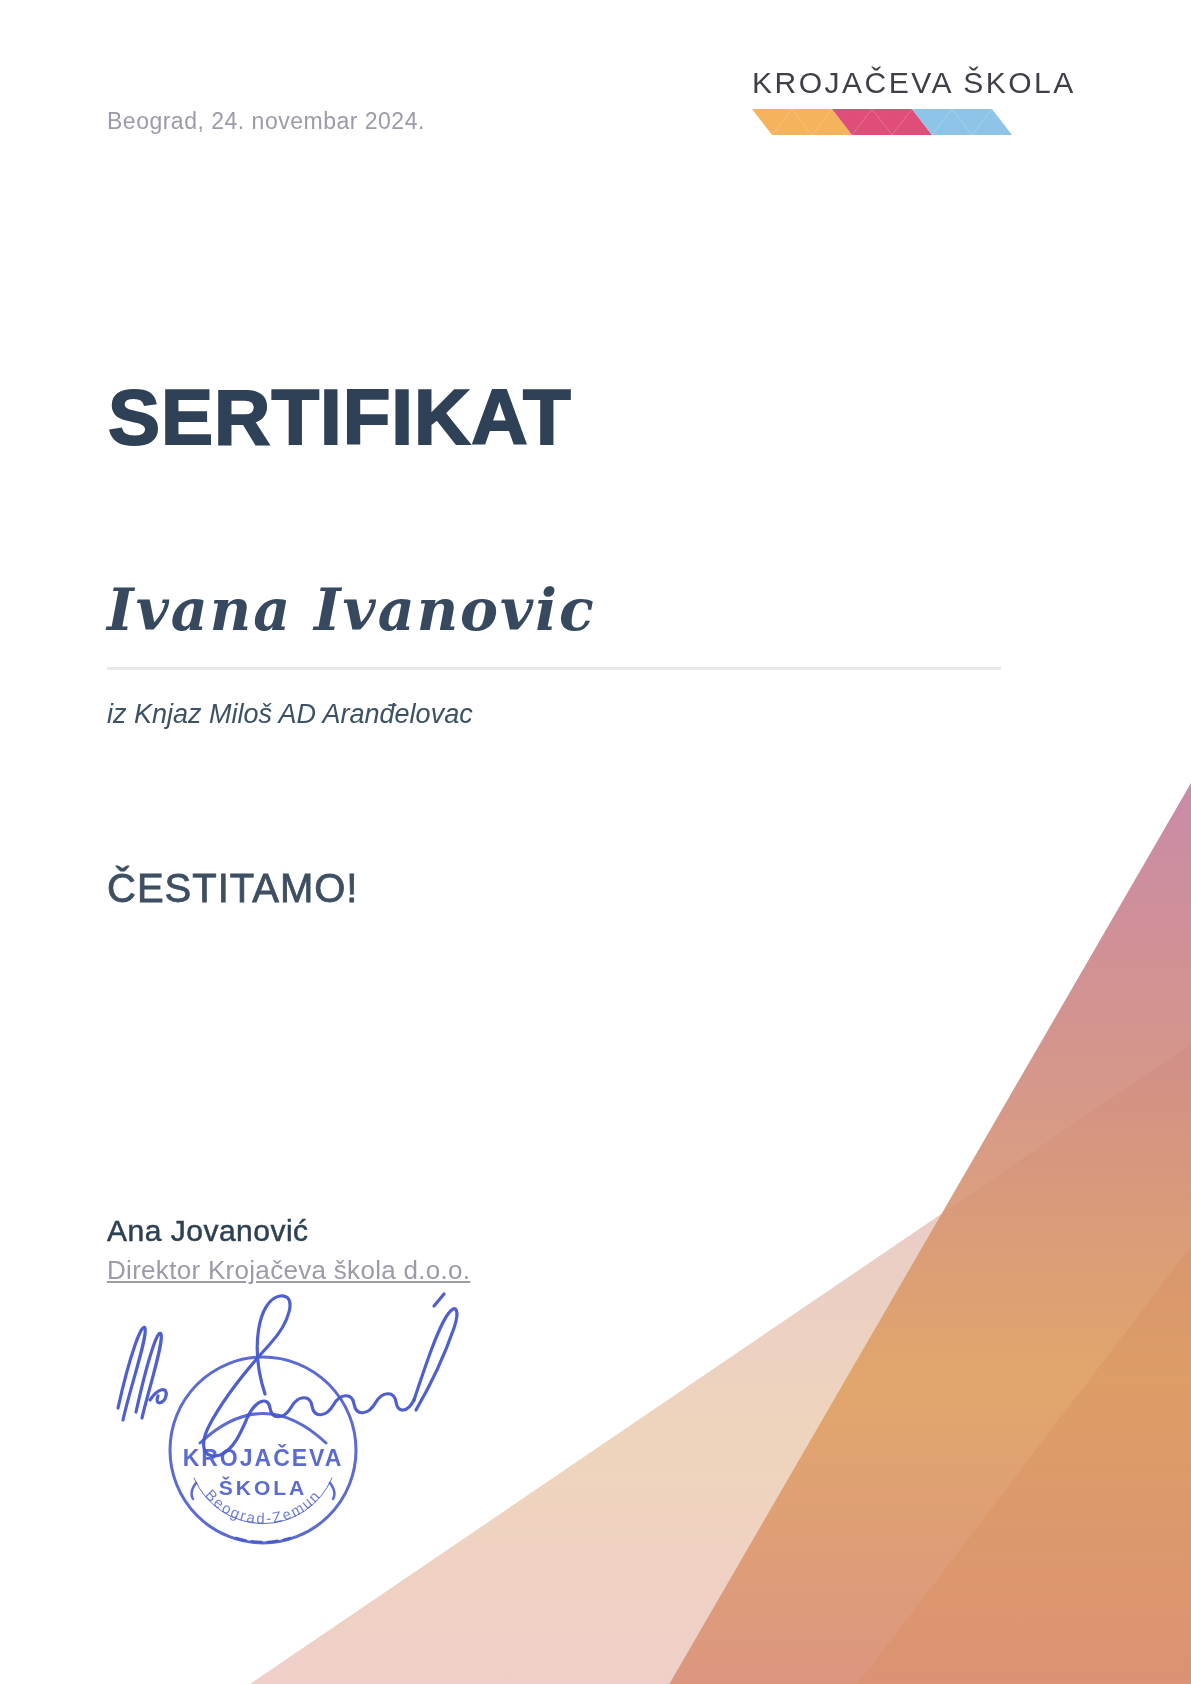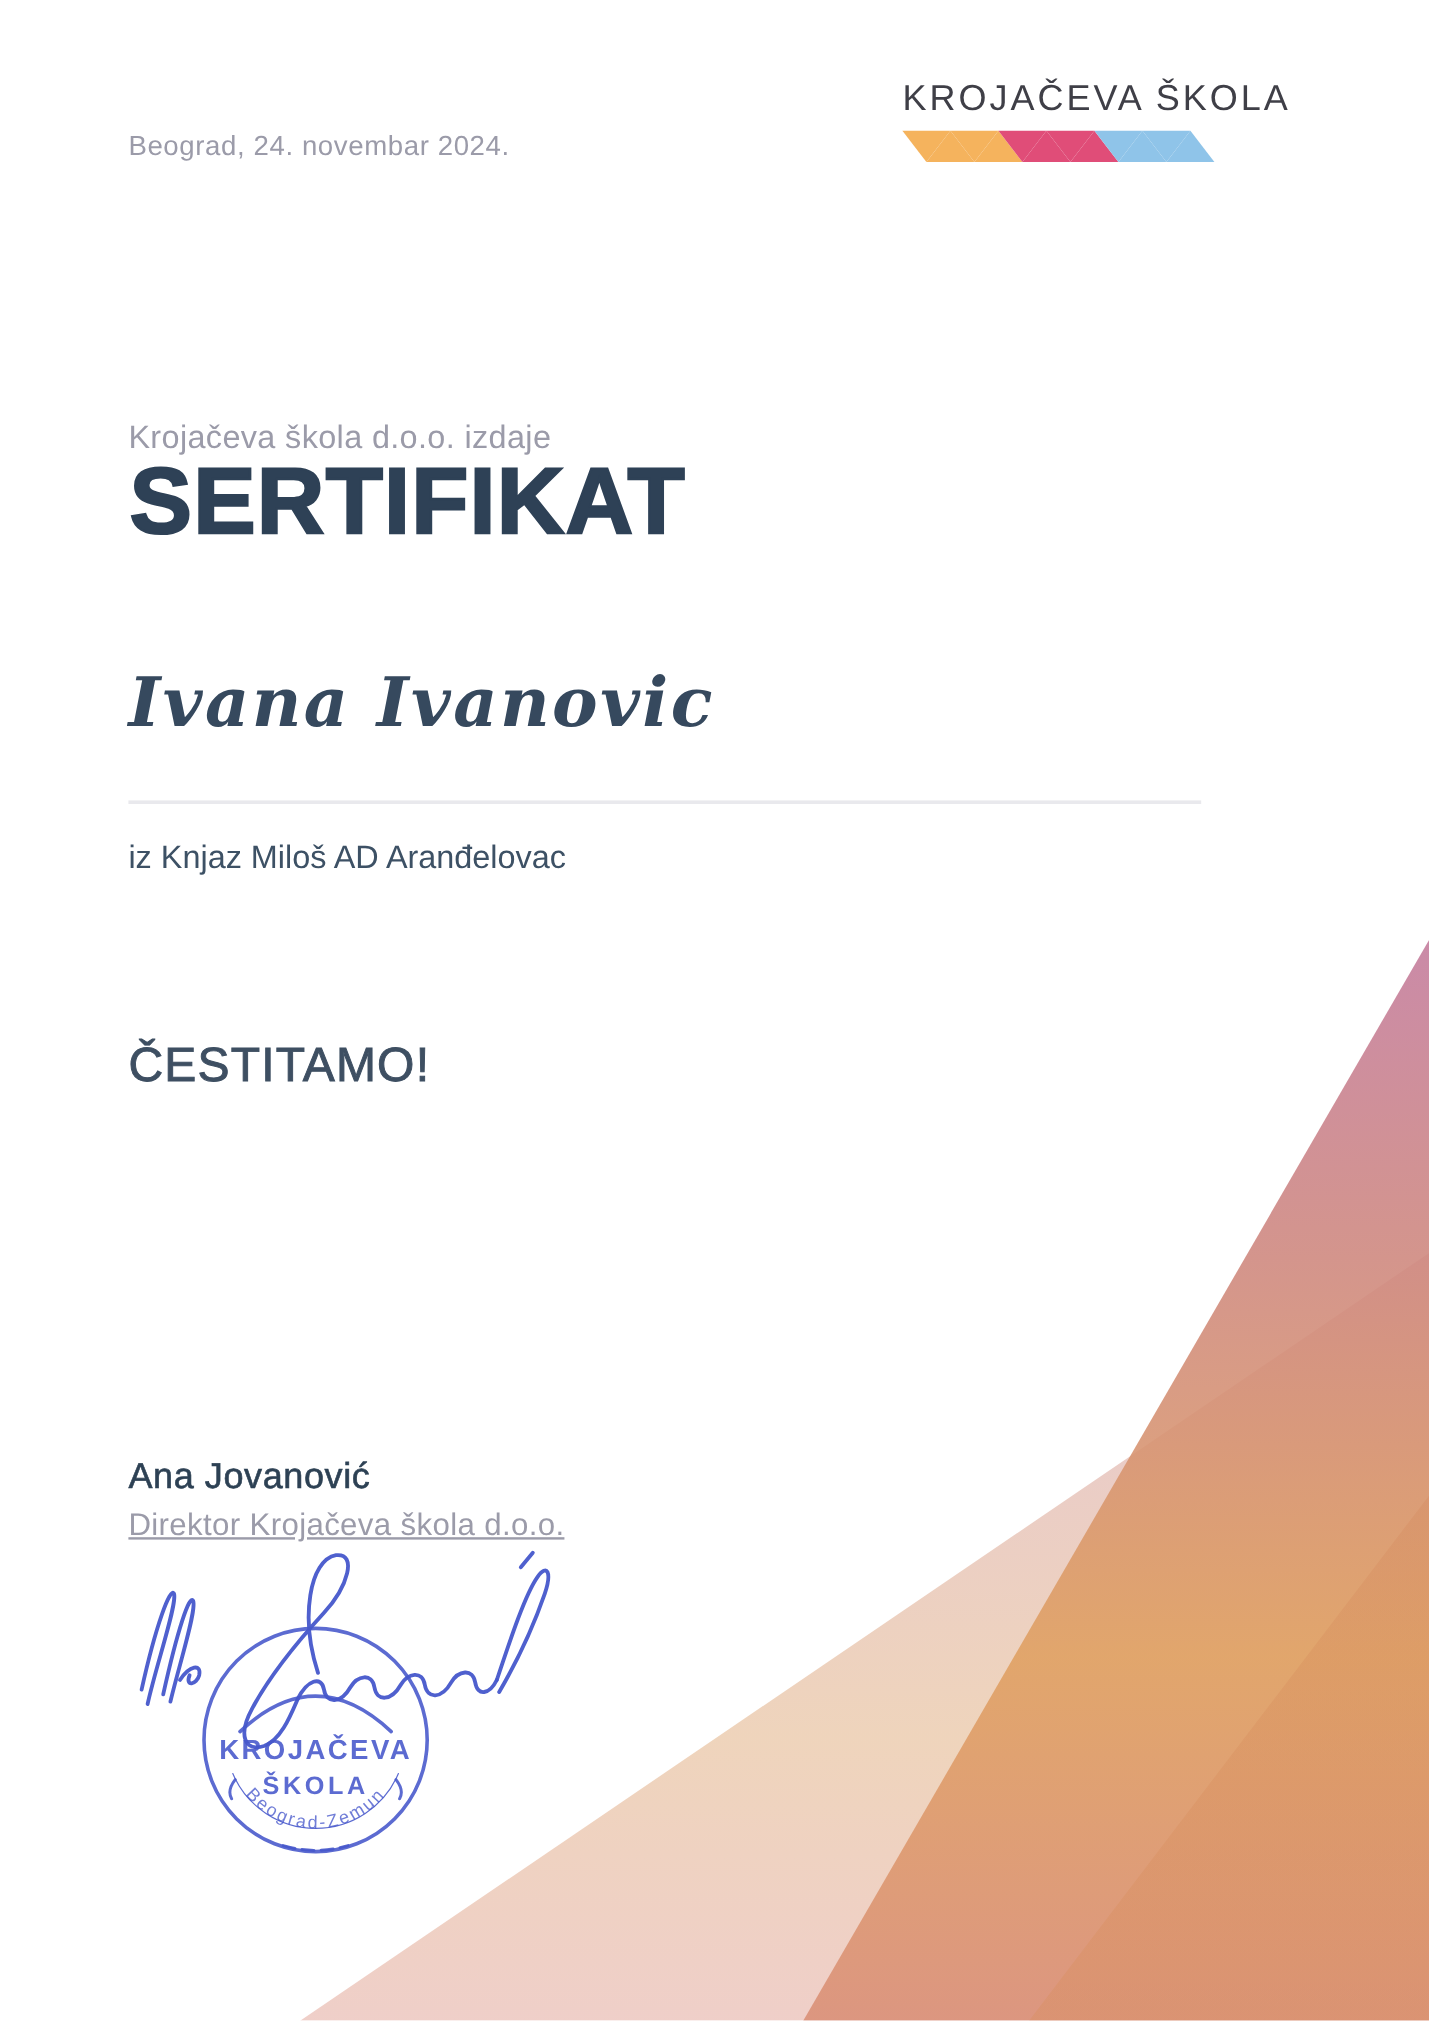--- a/index.html
+++ b/index.html
@@ -15,24 +15,24 @@
   .logo-strip{display:flex;margin-top:9px;height:26px;}
   .tri{width:0;height:0;border-left:20px solid transparent;border-right:20px solid transparent;margin-left:-20px;}
   .tri:first-child{margin-left:0;}
   .tri.down{border-top:26px solid var(--tc);}
   .tri.up{border-bottom:26px solid var(--tc);}
   
   .issuer{left:107px;top:349px;font-size:27px;color:var(--muted-text);letter-spacing:.3px;}
   .title{left:104px;top:374px;font-size:78px;line-height:1;font-weight:700;color:var(--title-ink);
          -webkit-text-stroke:2px var(--title-ink);letter-spacing:1px;margin:4px;}
   
-  .recipient{left:107px;top:552px;font-size:57px;font-family:"DejaVu Serif",serif;font-style:italic;
+  .recipient{left:107px;top:576px;font-size:57px;font-family:"DejaVu Serif",serif;font-style:italic;
              font-weight:700;color:var(--name-ink);letter-spacing:2px;white-space:nowrap;}
   .rule{left:107px;top:667px;width:894px;height:3px;background:var(--underline);}
-  .origin{left:107px;top:699px;font-size:27px;font-weight:500;color:#3d5165;}
+  .origin{left:107px;top:699px;font-size:27px;font-style:italic;font-weight:500;color:#3d5165;}
   
   .congrats{left:107px;top:866px;font-size:40px;font-weight:400;color:var(--heading-ink);
             -webkit-text-stroke:.8px var(--heading-ink);letter-spacing:1px;margin:0;}
   .body-par{left:107px;top:946px;width:870px;font-size:27.5px;line-height:37px;color:var(--muted-text);margin:0;}
   .body-par strong{color:var(--body-bold);font-weight:700;}
   
   .signer-name{left:107px;top:1214px;font-size:30px;color:#2d4154;-webkit-text-stroke:.5px #2d4154;letter-spacing:.5px;}
   .signer-title{left:107px;top:1255px;font-size:26px;color:var(--muted-text);letter-spacing:.3px;text-decoration:underline;}
   .sig-svg{left:90px;top:1288px;width:380px;height:285px;color:var(--signature-blue);}
   .sig-svg path,.sig-svg circle{fill:none;stroke:currentColor;stroke-linecap:round;stroke-linejoin:round;}
@@ -73,21 +73,20 @@
       <i class="tri up" style="--tc: #e04d78;"></i>
       <i class="tri down" style="--tc: #e04d78;"></i>
       <i class="tri up" style="--tc: #e04d78;"></i>
       <i class="tri down" style="--tc: #8fc4e9;"></i>
       <i class="tri up" style="--tc: #8fc4e9;"></i>
       <i class="tri down" style="--tc: #8fc4e9;"></i>
       <i class="tri up" style="--tc: #8fc4e9;"></i>
     </div>
   </div>
 
-  <div class="abs issuer">Krojačeva škola d.o.o. izdaje</div>
   <h1 class="abs title">SERTIFIKAT</h1>
 
   <div class="abs recipient">Ivana Ivanovic</div>
   <div class="abs rule"></div>
   <div class="abs origin">iz Knjaz Miloš AD Aranđelovac</div>
 
   <h2 class="abs congrats">ČESTITAMO!</h2>
 
   <div class="abs signer-name">Ana Jovanović</div>
   <div class="abs signer-title">Direktor Krojačeva škola d.o.o.</div>

